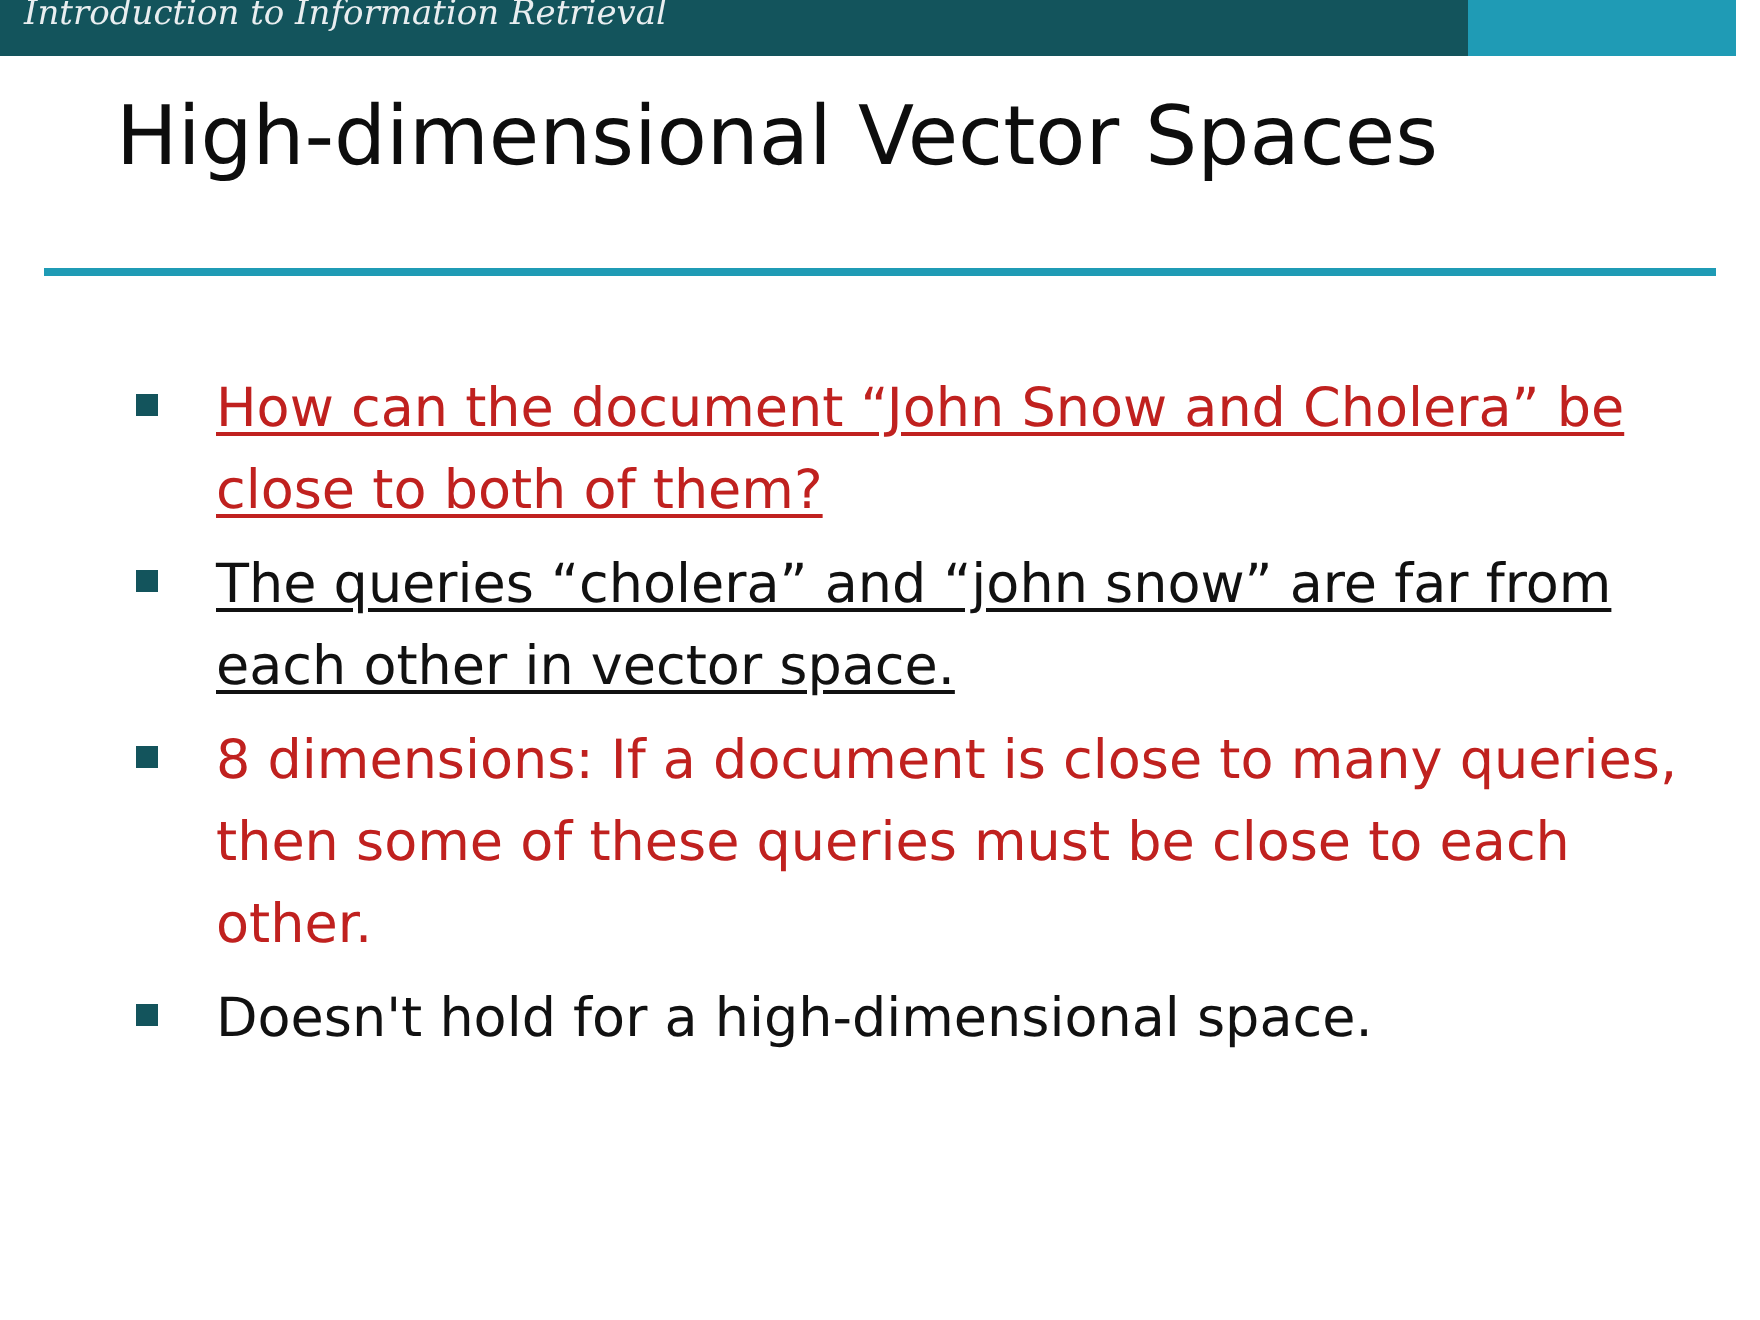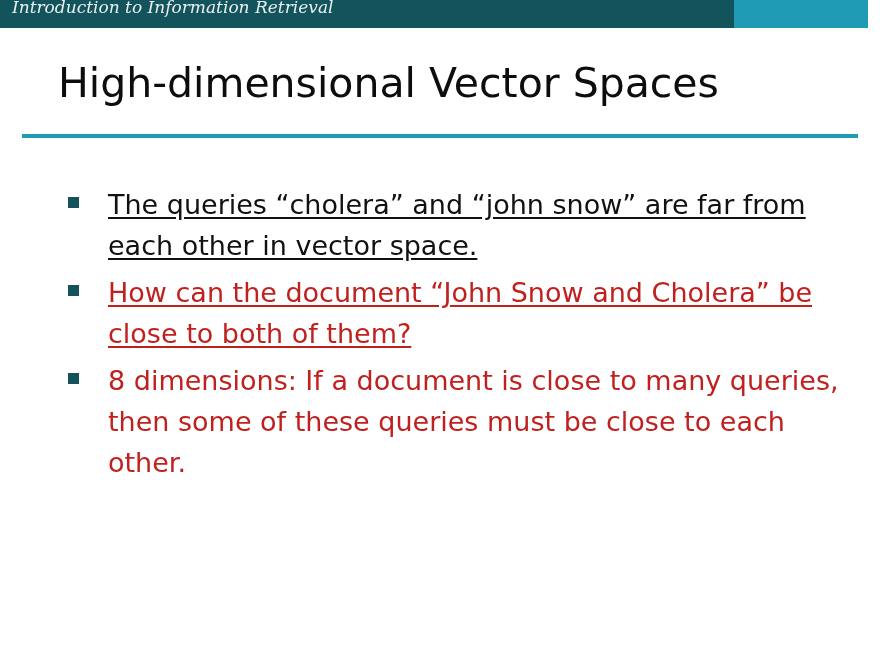--- a/index.html
+++ b/index.html
@@ -47,21 +47,21 @@
     color: #e9eef0;
     font-size: 17px;
     font-style: italic;
     line-height: 22px;
     font-family: "DejaVu Serif", serif;
     white-space: pre-line;
   }
   
   .title {
     position: absolute;
-    top: 27px;
+    top: 12px;
     left: 58px;
     width: 780px;
     color: #0d0d0d;
     font-size: 41px;
     line-height: 58px;
     font-weight: normal;
     letter-spacing: 0px;
   }
   .title-rule {
     position: absolute;
@@ -115,32 +115,36 @@
 
   <div class="banner"></div>
   <div class="banner-dark"></div>
   <div class="banner-text">Introduction to Information Retrieval</div>
 
   <h1 class="title">High-dimensional Vector Spaces</h1>
   <div class="title-rule"></div>
 
   <div class="body">
 
+    <div class="bullet red underline">
+      <span class="marker"></span>
+      <span class="txt">How can the document “John Snow and Cholera” be close to both of them?</span>
+    </div>
+
     <div class="bullet underline">
       <span class="marker"></span>
       <span class="txt">The queries “cholera” and “john snow” are far from each other in vector space.</span>
-    </div>
-
-    <div class="bullet red underline">
-      <span class="marker"></span>
-      <span class="txt">How can the document “John Snow and Cholera” be close to both of them?</span>
     </div>
 
 
     <div class="bullet red">
       <span class="marker"></span>
       <span class="txt">8 dimensions: If a document is close to many queries, then some of these queries must be close to each other.</span>
     </div>
 
+    <div class="bullet">
+      <span class="marker"></span>
+      <span class="txt">Doesn't hold for a high-dimensional space.</span>
+    </div>
 
   </div>
 
 </div>
 
 </body></html>

